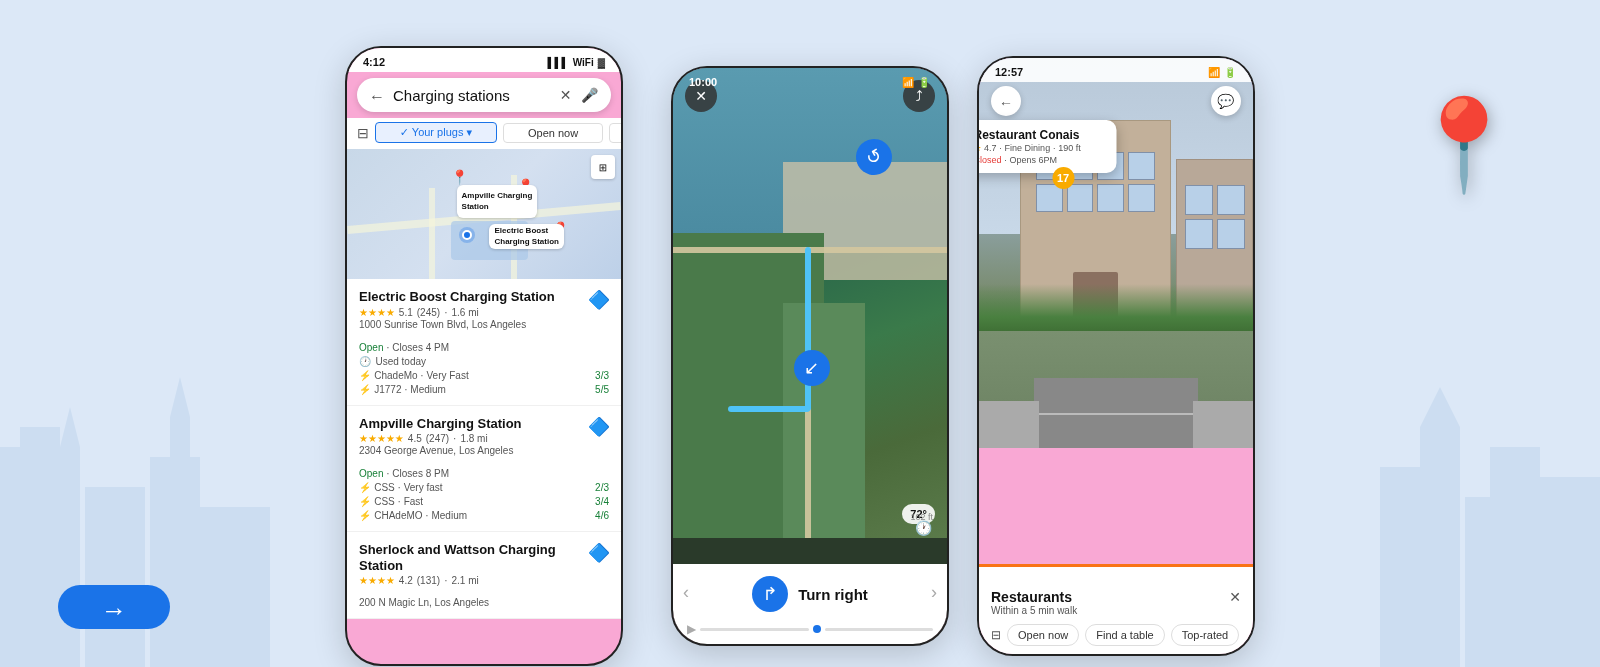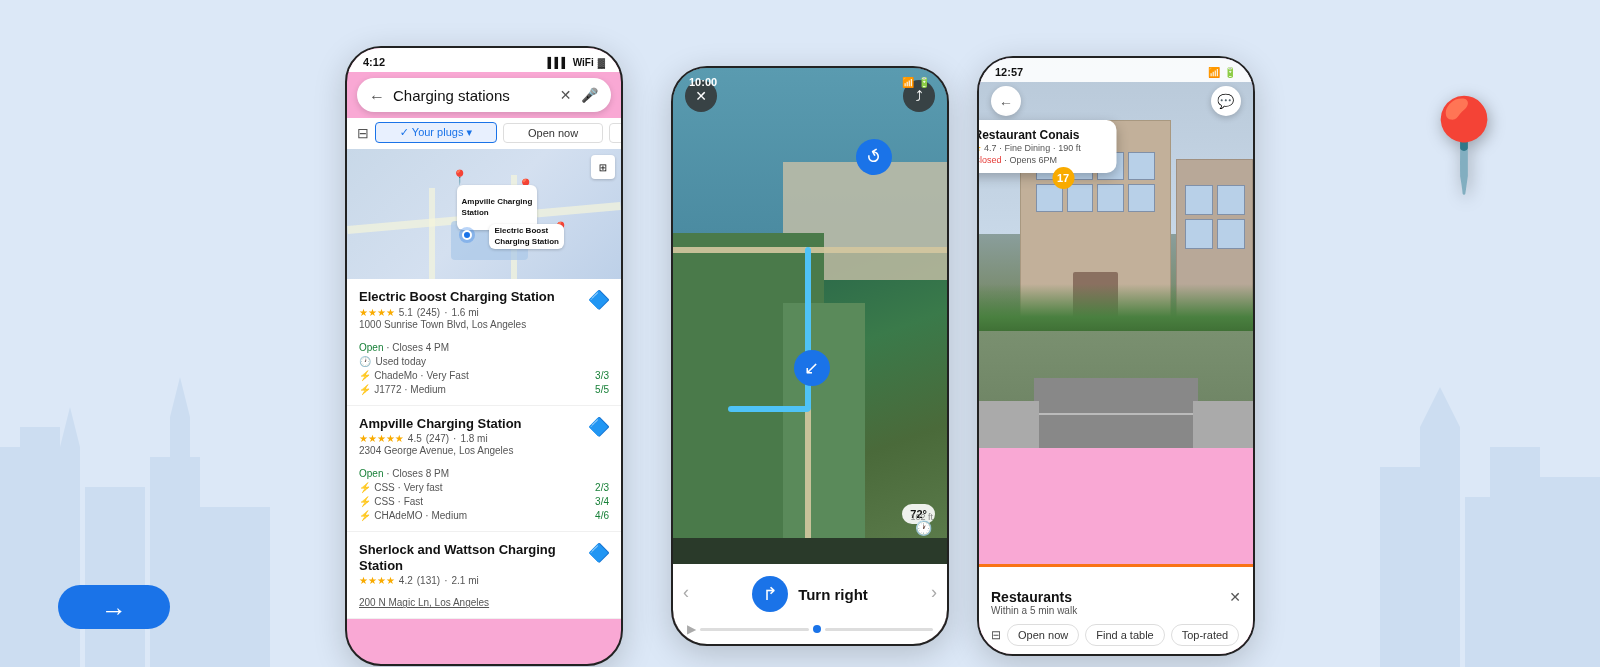--- a/index.html
+++ b/index.html
@@ -551,21 +551,21 @@
         <div class="map-road" style="top:30%;left:30%;width:6px;height:70%;"></div>
         <div class="map-road" style="top:20%;left:60%;width:6px;height:80%;"></div>
 
         <div class="map-water" style="top:55%;left:38%;width:28%;height:30%;opacity:0.7;"></div>
 
         <div class="map-pin-red" style="top:38%;left:44%;font-size:16px;">📍</div>
         <div class="map-pin-red" style="top:22%;left:62%;font-size:14px;">📍</div>
         <div class="map-pin-red" style="top:55%;left:75%;font-size:14px;">📍</div>
         <div class="map-pin-red" style="top:15%;left:38%;font-size:14px;">📍</div>
 
-        <div style="position:absolute;top:28%;left:40%;background:white;border-radius:6px;padding:12px 5px;font-size:8px;font-weight:600;color:#111;box-shadow:0 1px 3px rgba(0,0,0,0.2);line-height:1.3;">Ampville Charging<br>Station</div>
+        <div style="position:absolute;top:28%;left:40%;background:white;border-radius:6px;padding:6px 5px;font-size:8px;font-weight:600;color:#111;box-shadow:0 1px 3px rgba(0,0,0,0.2);line-height:1.3;">Ampville Charging<br>Station</div>
 
         <div style="position:absolute;top:58%;left:52%;background:white;border-radius:6px;padding:2px 5px;font-size:8px;font-weight:600;color:#111;box-shadow:0 1px 3px rgba(0,0,0,0.2);line-height:1.3;">Electric Boost<br>Charging Station</div>
 
         <div class="map-pin-blue" style="top:62%;left:42%;width:10px;height:10px;background:#1a73e8;border-radius:50%;border:2px solid white;box-shadow:0 0 0 3px rgba(26,115,232,0.3);"></div>
 
         <div class="map-layers-btn">⊞</div>
       </div>
     </div>
 
     <div class="station-list">
@@ -630,21 +630,21 @@
 
       <div class="station-item">
         <div class="station-name">Sherlock and Wattson Charging Station</div>
         <div class="station-rating-row">
           <span class="stars">★★★★</span>
           <span>4.2</span>
           <span>(131)</span>
           <span>·</span>
           <span>2.1 mi</span>
         </div>
-        <div class="station-address" style="text-decoration:underline;color:#555;margin-top:11px;">200 N Magic Ln, Los Angeles</div>
+        <div class="station-address" style="color:#555;margin-top:11px;">200 N Magic Ln, Los Angeles</div>
         <div class="station-nav-icon">🔷</div>
       </div>
 
     </div>
   </div>
 
   <div class="phone phone-2">
     <div class="nav-phone-content">
 
       <div class="status-bar status-bar-dark" style="position:absolute;top:0;left:0;right:0;z-index:10;background:transparent;">

